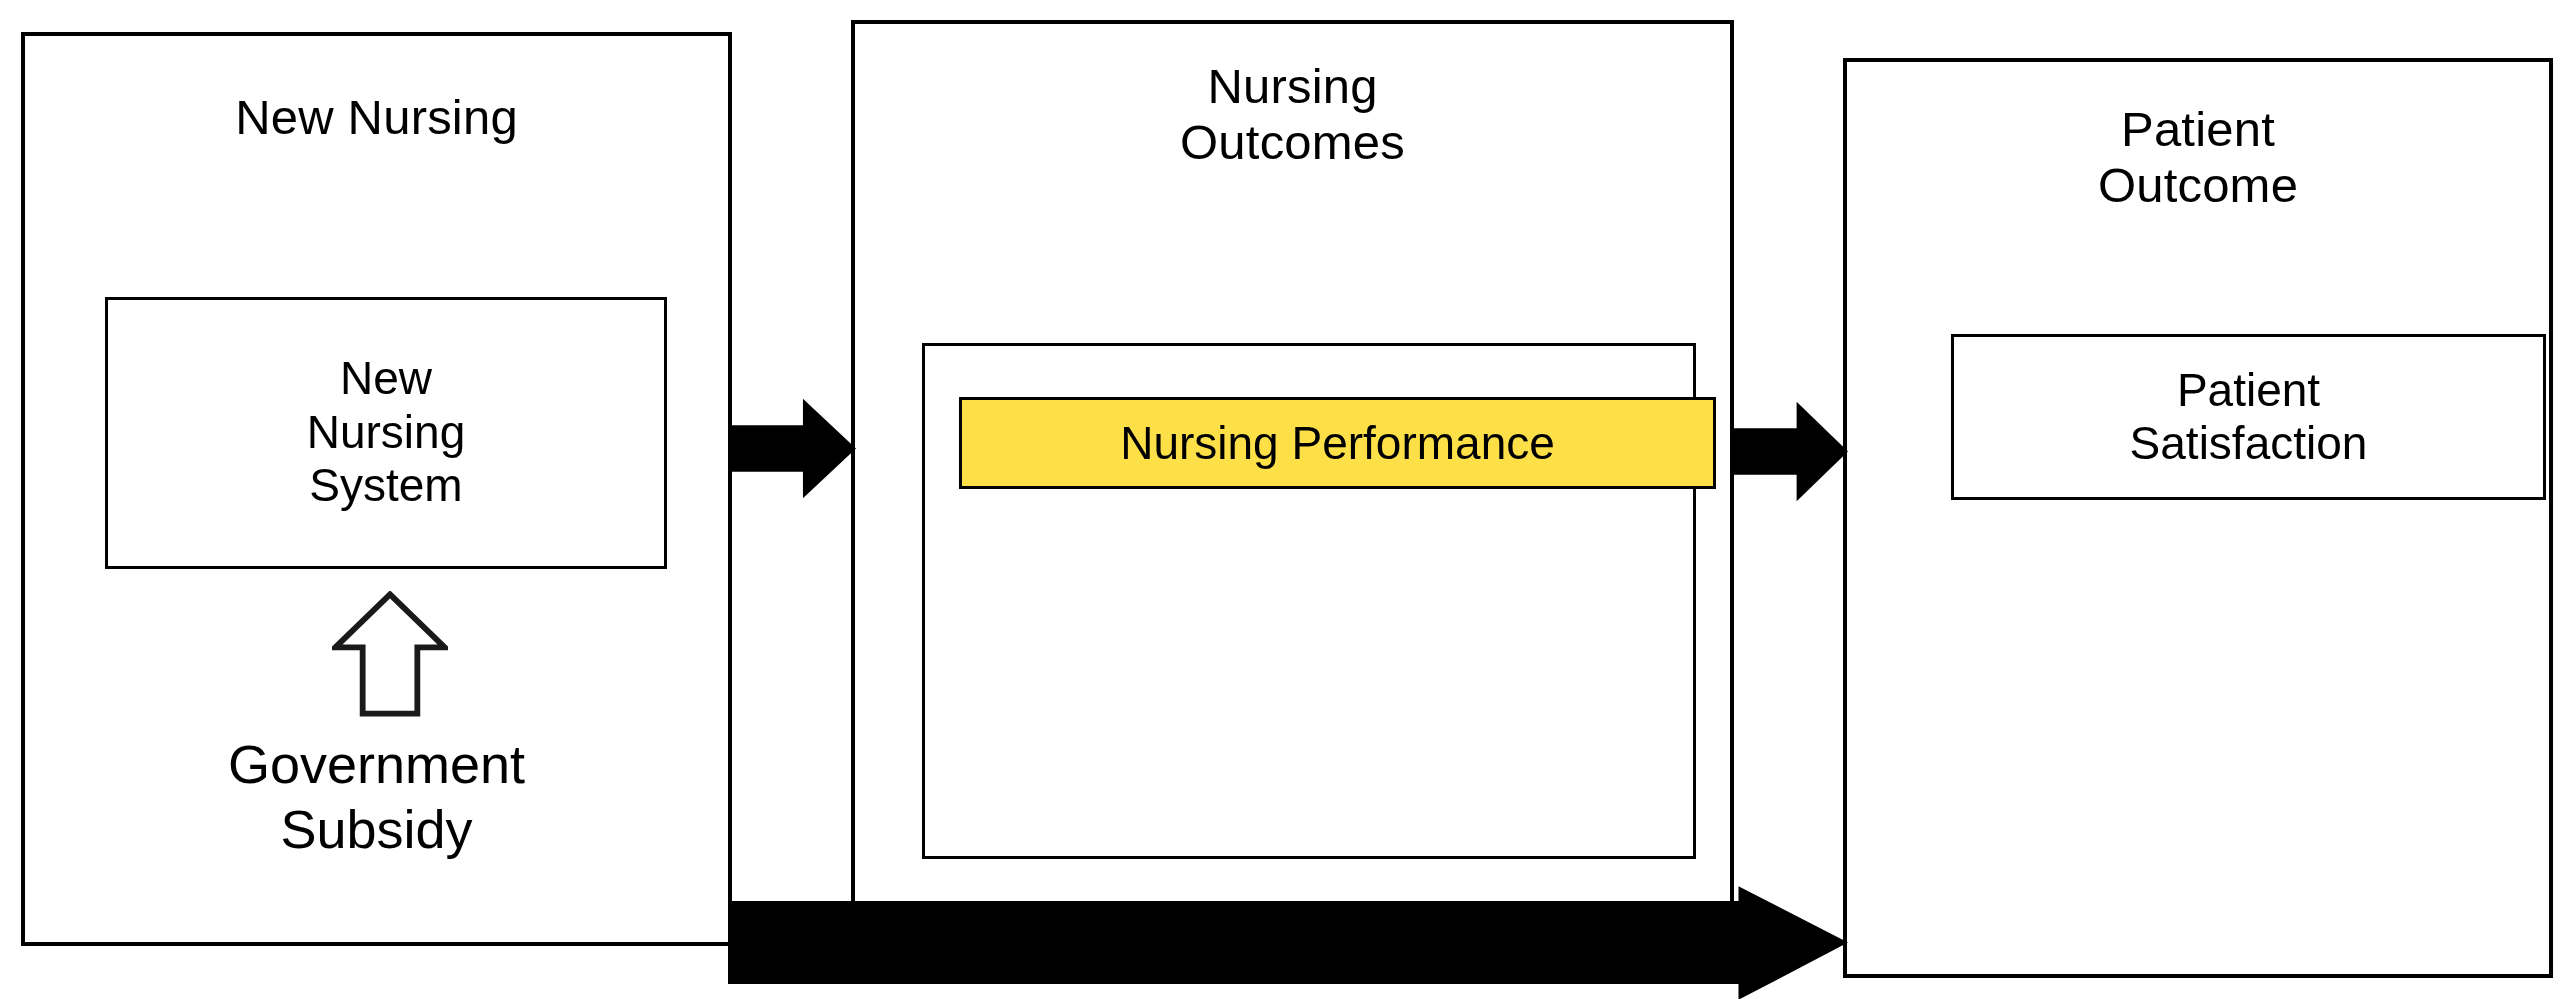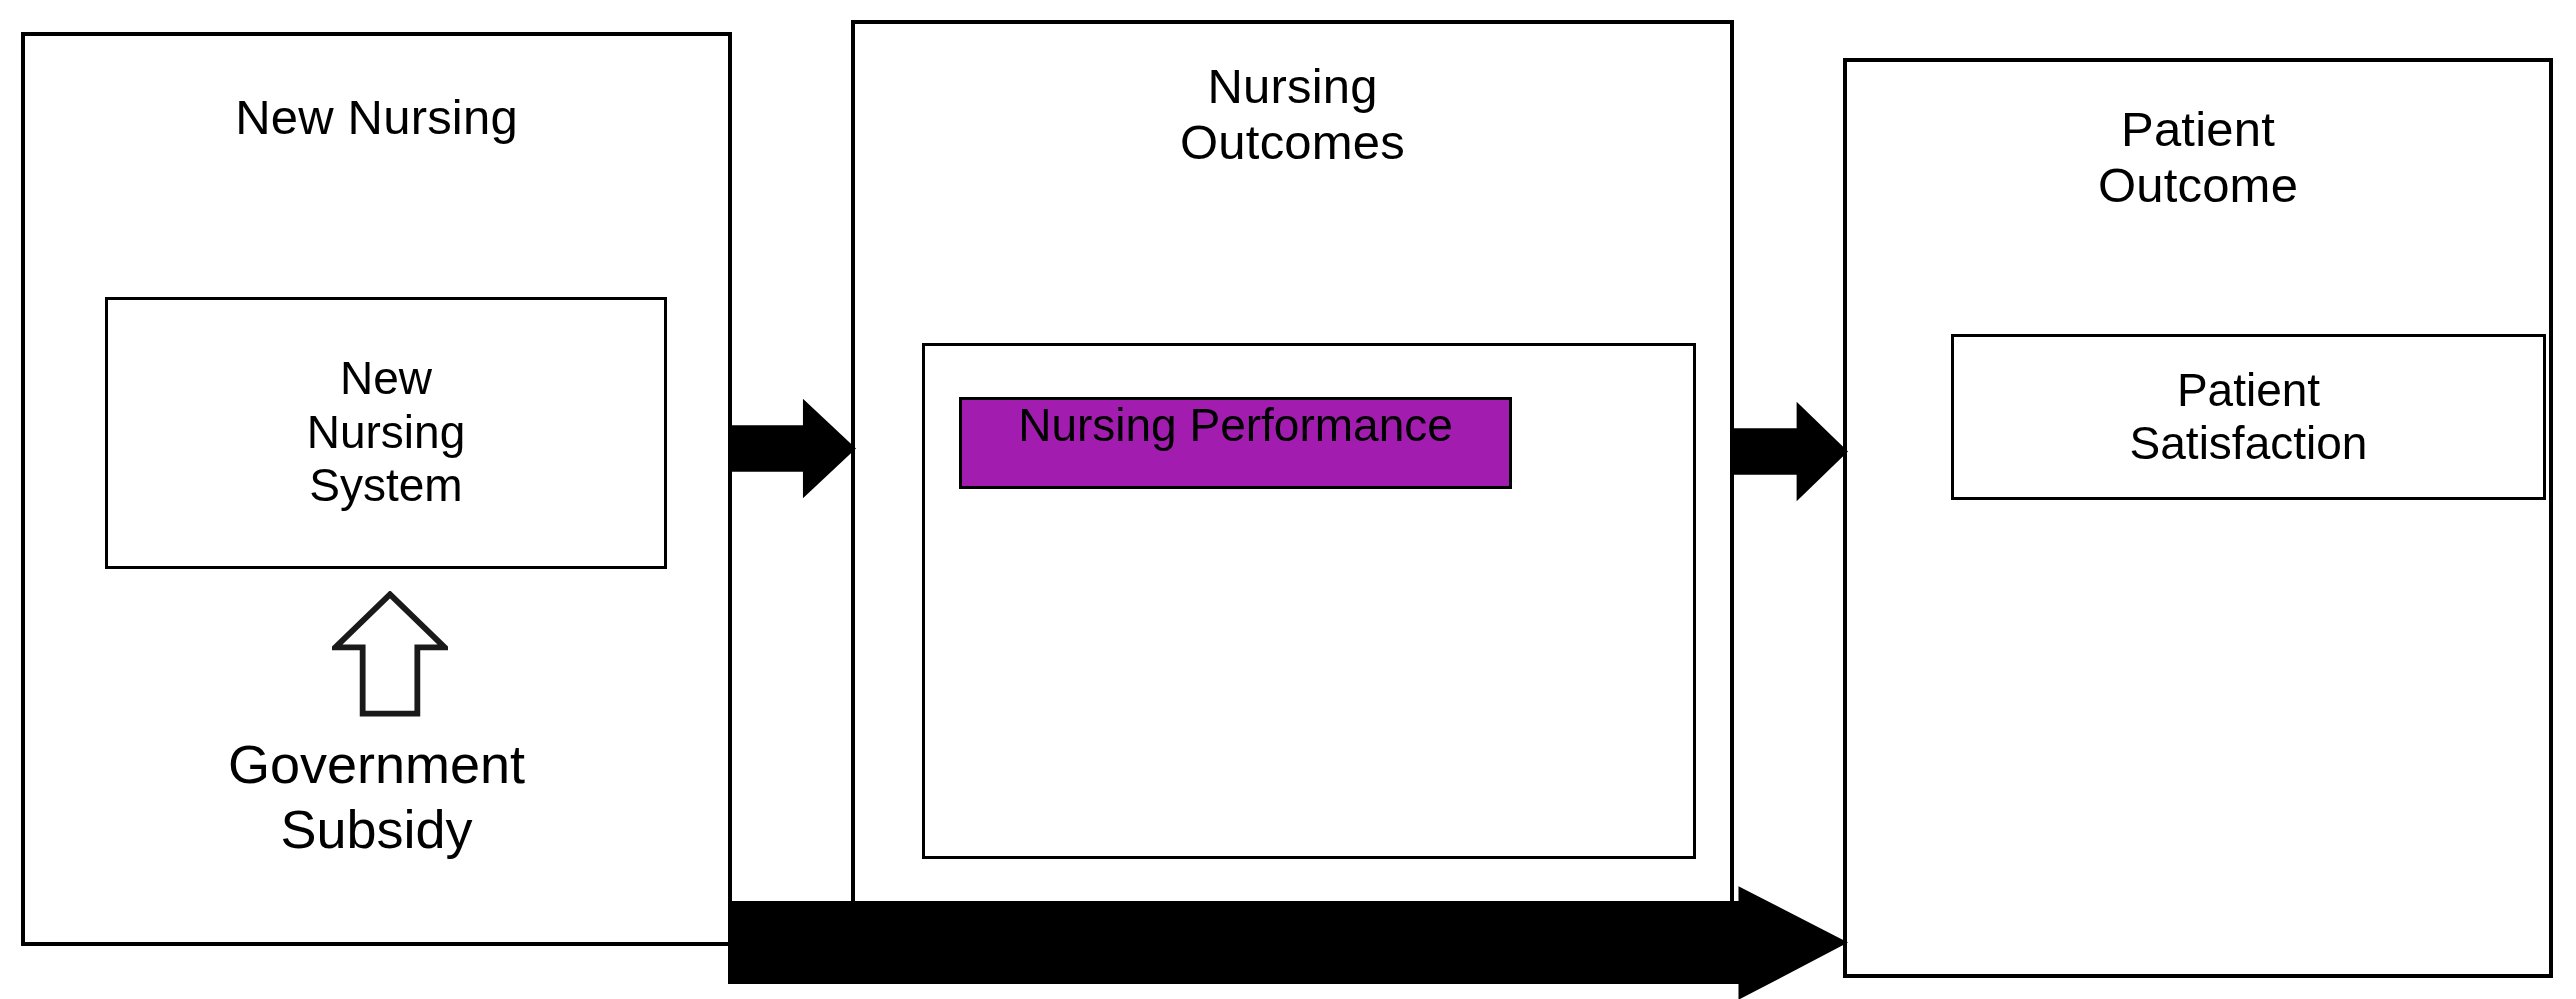--- a/index.html
+++ b/index.html
@@ -78,26 +78,26 @@
     top: 319px;
     width: 774px;
     height: 516px;
     border: 3.3px solid #000000;
     background: #ffffff;
   }
   .outcome-box {
     position: absolute;
     box-sizing: border-box;
     left: 34px;
-    width: 553px;
+    width: 757px;
     height: 92px;
     border: 3.3px solid #000000;
-    background: #a21caf;
+    background: #fde047;
     display: flex;
-    align-items: flex-start;
+    align-items: center;
     justify-content: center;
   }
   .outcome-box .inner-label { font-size: 46px; line-height: 1.1; }
   #outcome-box-0 { top: 51px; }
   #outcome-box-1 { top: 179px; }
   #outcome-box-2 { top: 308px; }
 
   
   #box-patient-satisfaction {
     left: 104px;

